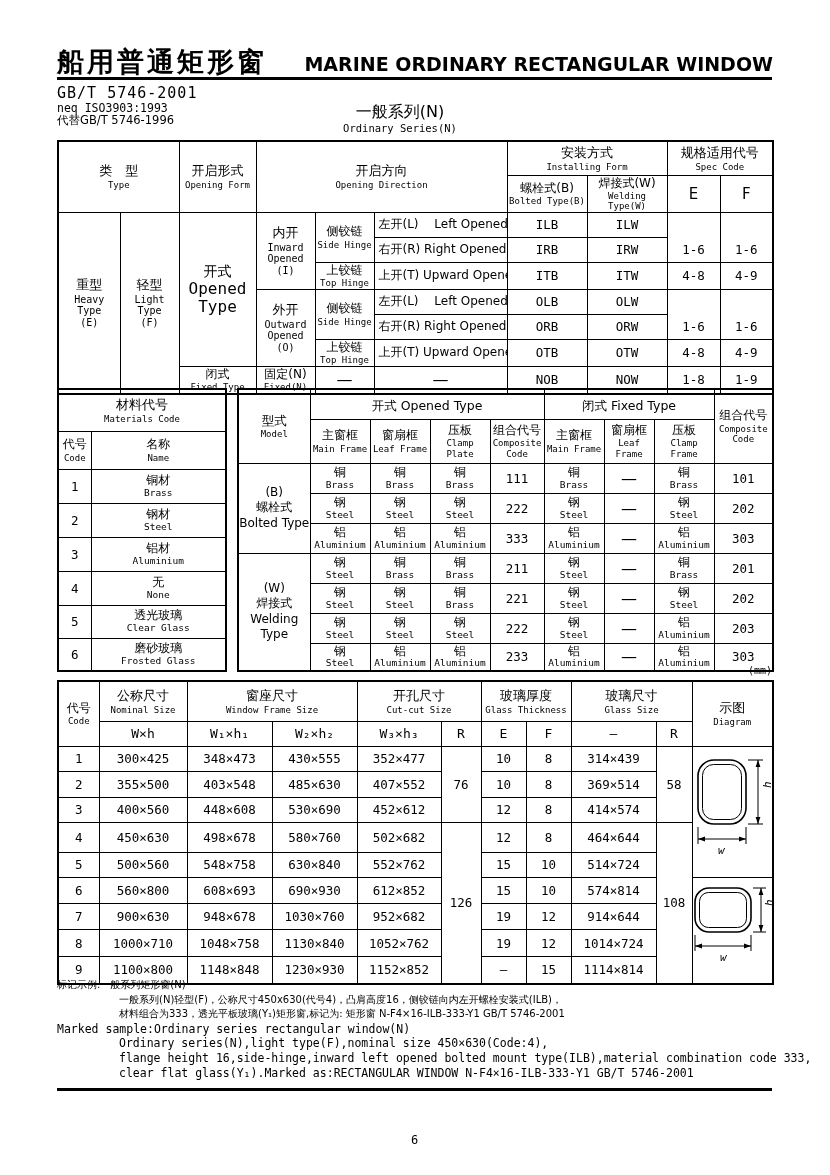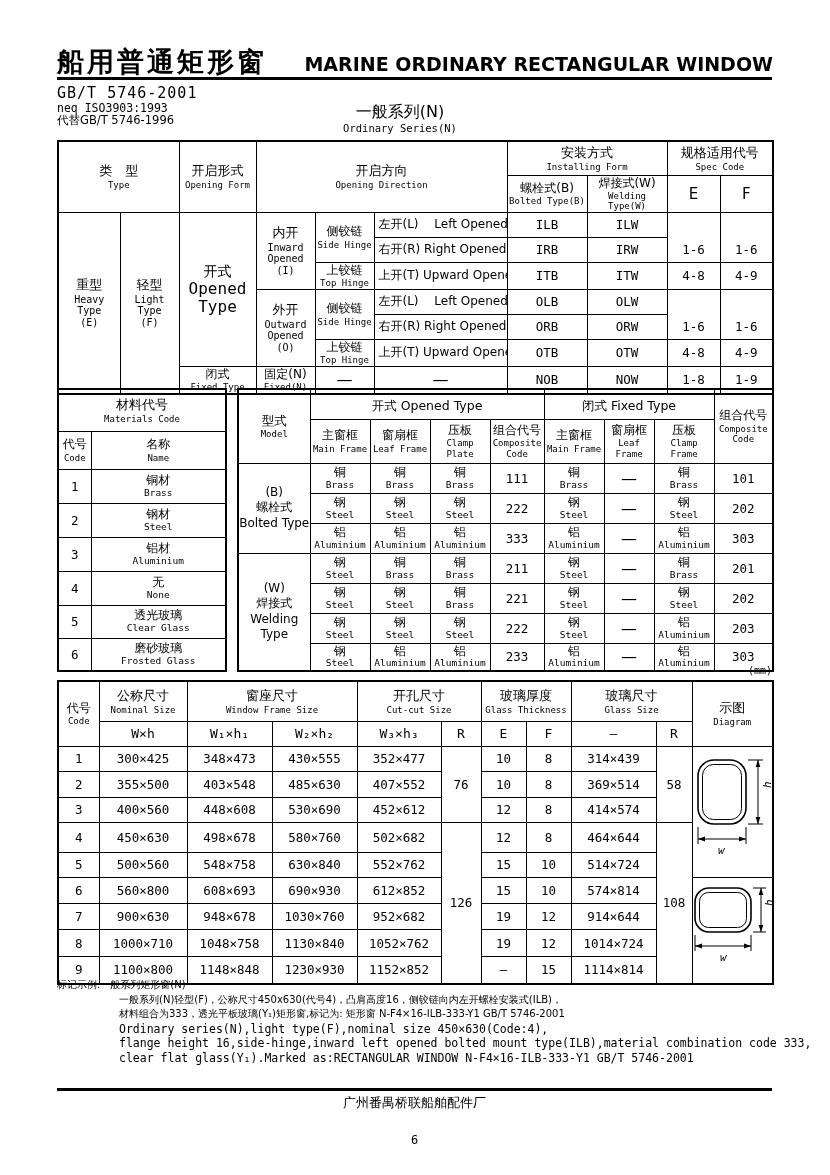--- a/index.html
+++ b/index.html
@@ -724,22 +724,22 @@
       <td class="num">15</td>
       <td class="num">1114×814</td>
     </tr>
   </tbody>
     </table>
 
   <div class="abs" style="left:57px; top:978px; width:715px;">
     <div class="note note-zh">标记示例:一般系列矩形窗(N)</div>
     <div class="note note-zh indent">一般系列(N)轻型(F)，公称尺寸450x630(代号4)，凸肩高度16，侧铰链向内左开螺栓安装式(ILB)，</div>
     <div class="note note-zh indent">材料组合为333，透光平板玻璃(Y₁)矩形窗,标记为: 矩形窗  N-F4×16-ILB-333-Y1  GB/T 5746-2001</div>
+    <div class="note note-en">Marked sample:Ordinary series rectangular window(N)</div>
     <div class="note note-en indent">Ordinary series(N),light type(F),nominal size 450×630(Code:4),</div>
     <div class="note note-en indent">flange height 16,side-hinge,inward left opened bolted mount type(ILB),material combination code 333,</div>
     <div class="note note-en indent">clear flat glass(Y₁).Marked as:RECTANGULAR WINDOW  N-F4×16-ILB-333-Y1  GB/T 5746-2001</div>
   </div>
 
   <div class="abs rule" style="left:57px; top:1088px; width:715px; height:3px;"></div>
-  <div class="abs footer-zh" style="left:57px; top:1094px; width:715px;">广州番禺桥联船舶配件厂</div>
   <div class="abs pageno" style="left:57px; top:1133px; width:715px;">6</div>
 
 </div>
 
 </body></html>

